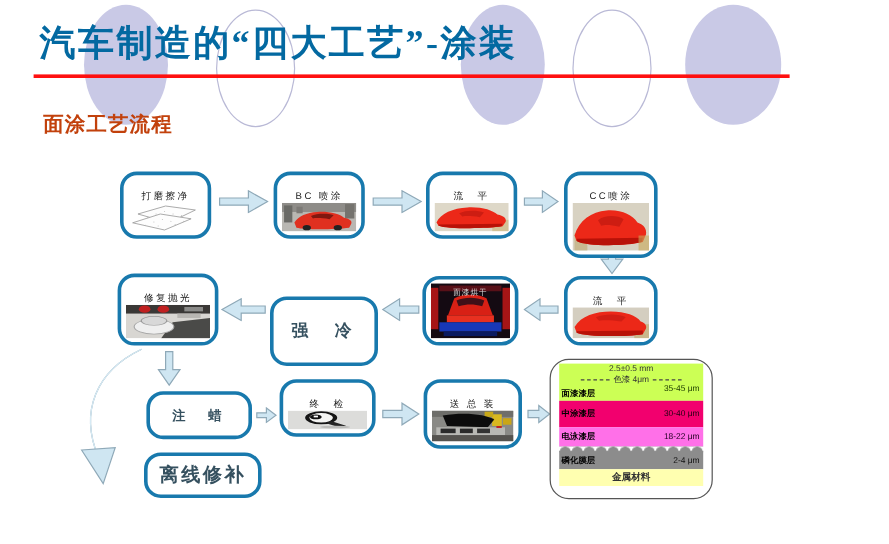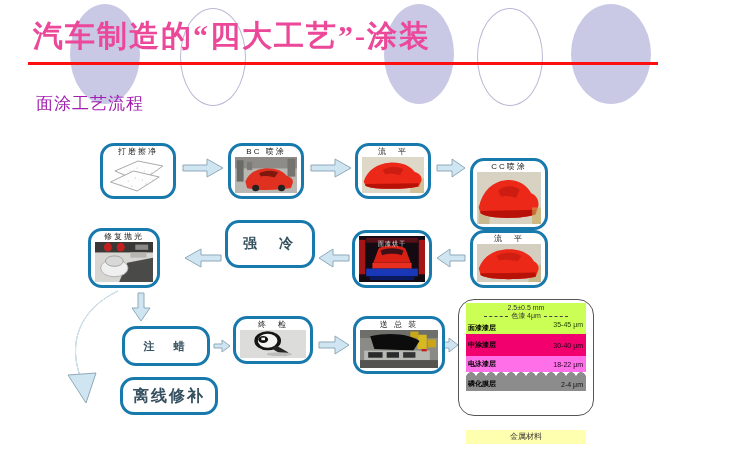--- a/index.html
+++ b/index.html
@@ -3,28 +3,28 @@
 <meta charset="utf-8">
 <style>
   html,body{margin:0;padding:0;}
   body{width:741px;height:453px;background:#ffffff;position:relative;overflow:hidden;
        font-family:"Liberation Sans",sans-serif;}
   
   .deco{position:absolute;border-radius:50%;z-index:0;}
   .deco.fill{background:#c9c9e6;}
   .deco.outline{background:#ffffff;border:1px solid #b9b9d6;}
   .title{position:absolute;left:33px;top:16px;z-index:2;font-family:"Liberation Serif",serif;
-         font-weight:bold;font-size:30px;color:#ec4899;letter-spacing:2px;white-space:nowrap;}
+         font-weight:bold;font-size:30px;color:#0369a1;letter-spacing:2px;white-space:nowrap;}
   .redline{position:absolute;left:28px;top:62px;width:630px;height:3px;background:#ff1010;z-index:3;}
   .subtitle{position:absolute;left:36px;top:92px;z-index:2;font-family:"Liberation Serif",serif;
-            font-weight:normal;font-size:17px;color:#a21caf;letter-spacing:1px;}
+            font-weight:bold;font-size:17px;color:#c2410c;letter-spacing:1px;}
   
   .fbox{position:absolute;background:#ffffff;border:3px solid #1879ad;border-radius:14px;
         box-sizing:border-box;display:flex;flex-direction:column;align-items:center;z-index:2;}
-  .flabel{font-size:8px;color:#222;letter-spacing:2px;line-height:10px;margin-top:1px;white-space:nowrap;}
+  .flabel{font-size:8px;color:#222;letter-spacing:2px;line-height:10px;margin-top:13px;white-space:nowrap;}
   .fimg{flex:1;width:calc(100% - 8px);margin-bottom:3px;overflow:hidden;display:flex;align-items:stretch;}
   .fimg svg{width:100%;height:100%;}
   .txtbox{justify-content:center;}
   .txtbox .tlabel{font-size:14px;color:#35505f;letter-spacing:4px;font-weight:bold;white-space:nowrap;}
   
   .barrow{position:absolute;z-index:1;}
   .barrow polygon, .barrow path{fill:#cfe6f2;stroke:#8fa9b8;stroke-width:1;}
   
   .chart{position:absolute;left:458px;top:299px;width:136px;height:117px;background:#ffffff;
          border:1px solid #555;border-radius:16px;box-sizing:border-box;z-index:2;padding:3px 7px;}
@@ -34,21 +34,21 @@
   .band .lname{position:absolute;left:2px;bottom:1px;font-size:7px;font-weight:bold;color:#000;white-space:nowrap;}
   .band .lval{position:absolute;right:3px;top:50%;transform:translateY(-50%);font-size:7px;color:#103000;white-space:nowrap;}
   .band.green .lval{color:#204000;}
   .band .note1{text-align:center;font-size:7px;color:#333;padding-top:1px;}
   .dashline{display:flex;align-items:center;gap:3px;width:70%;margin:0 auto;font-size:7px;color:#333;}
   .dashline::before,.dashline::after{content:'';flex:1;border-top:1px dashed #444;}
   .band.gray::before{content:'';position:absolute;left:0;right:0;top:-4px;height:5px;
      background-image:radial-gradient(circle at 5px 5px,#8c8c8c 4.6px,rgba(0,0,0,0) 5px);
      background-size:10px 5px;background-position:0 0;}
   .band.metal{text-align:center;}
-  .band.metal .mname{font-size:8px;font-weight:normal;color:#333;line-height:14px;margin-top:39px;}
+  .band.metal .mname{font-size:8px;font-weight:bold;color:#333;line-height:14px;}
 </style>
 </head>
 <body>
 
 <div class="deco fill" style="left:70px;top:4px;width:70px;height:100px"></div>
 <div class="deco outline" style="left:180px;top:8px;width:64px;height:96px"></div>
 <div class="deco fill" style="left:384px;top:4px;width:70px;height:100px"></div>
 <div class="deco outline" style="left:477px;top:8px;width:64px;height:96px"></div>
 <div class="deco fill" style="left:571px;top:4px;width:80px;height:100px"></div>
 
@@ -118,21 +118,21 @@
       <path d="M24 16 C30 11 42 11 48 15 L44 22 C36 20 30 20 27 21 Z" fill="#c01810" opacity="0.7"></path>
       <path d="M4 33 L66 32 L65 36 C50 40 12 40 4 35 Z" fill="#b81208"></path>
     </svg>
   </div>
 </div>
 
 <svg class="barrow" style="left:436px;top:158px" width="30" height="20" viewBox="0 0 30 20">
     <polygon points="1,7 16,7 16,1 29,10 16,19 16,13 1,13"></polygon>
   </svg>
 
-<div class="fbox" style="left:470px;top:158px;width:78px;height:72px">
+<div class="fbox" style="left:470px;top:143px;width:78px;height:72px">
   <div class="flabel">CC喷涂</div>
   <div class="fimg">
     <svg viewBox="0 0 72 44" preserveAspectRatio="none">
       <rect width="72" height="44" fill="#d8d2c2"></rect>
       <rect x="2" y="28" width="12" height="16" fill="#b8a060" opacity="0.5"></rect>
       <path d="M2 30 C6 16 18 8 32 7 C46 6 56 11 61 18 C67 20 70 24 69 29 L66 36 C50 40 12 40 4 35 Z" fill="#ec2818"></path>
       <path d="M24 16 C30 11 42 11 48 15 L44 22 C36 20 30 20 27 21 Z" fill="#c01810" opacity="0.7"></path>
       <path d="M4 33 L66 32 L65 36 C50 40 12 40 4 35 Z" fill="#b81208"></path>
       <rect x="62" y="30" width="10" height="14" fill="#c8a858" opacity="0.6"></rect>
     </svg>
@@ -174,29 +174,29 @@
       <rect x="12" y="42" width="50" height="4" fill="#0a1a60"></rect>
       <text x="37" y="10" font-size="7" fill="#dddddd" text-anchor="middle" font-family="Liberation Sans, sans-serif" letter-spacing="1">面漆烘干</text>
     </svg>
   </div>
 </div>
 
 <svg class="barrow" style="left:318px;top:248px" width="32" height="20" viewBox="0 0 32 20">
     <polygon points="31,7 15,7 15,1 1,10 15,19 15,13 31,13"></polygon>
   </svg>
 
-<div class="fbox txtbox" style="left:225px;top:220px;width:90px;height:48px">
+<div class="fbox txtbox" style="left:225px;top:247px;width:90px;height:58px">
   <div class="tlabel">强　冷</div>
 </div>
 
 <svg class="barrow" style="left:184px;top:248px" width="38" height="20" viewBox="0 0 38 20">
     <polygon points="37,7 17,7 17,1 1,10 17,19 17,13 37,13"></polygon>
   </svg>
 
-<div class="fbox" style="left:88px;top:228px;width:72px;height:60px">
+<div class="fbox" style="left:98px;top:228px;width:84px;height:60px">
   <div class="flabel">修复抛光</div>
   <div class="fimg">
     <svg viewBox="0 0 72 46" preserveAspectRatio="none">
       <rect width="72" height="46" fill="#d8d6d2"></rect>
       <rect width="72" height="12" fill="#3a3836"></rect>
       <circle cx="16" cy="6" r="5" fill="#c02020"></circle>
         <circle cx="32" cy="6" r="5" fill="#c02020"></circle>
       <rect x="50" y="3" width="16" height="6" fill="#8a8a88"></rect>
       <path d="M40 24 L72 18 L72 46 L30 46 Z" fill="#4a4a48"></path>
       <rect x="44" y="12" width="20" height="6" fill="#b8b6b2"></rect>
@@ -235,21 +235,21 @@
       <rect x="24" y="12" width="4" height="4" fill="#ffffff"></rect>
       <ellipse cx="44" cy="38" rx="14" ry="3" fill="#bcbcba"></ellipse>
     </svg>
   </div>
 </div>
 
 <svg class="barrow" style="left:318px;top:335px" width="32" height="20" viewBox="0 0 32 20">
     <polygon points="1,7 17,7 17,1 31,10 17,19 17,13 1,13"></polygon>
   </svg>
 
-<div class="fbox" style="left:353px;top:316px;width:92px;height:58px">
+<div class="fbox" style="left:353px;top:316px;width:82px;height:58px">
   <div class="flabel">送 总 装</div>
   <div class="fimg">
     <svg viewBox="0 0 76 48" preserveAspectRatio="none">
       <rect width="76" height="48" fill="#8a8a86"></rect>
       <rect width="76" height="10" fill="#6e6e6a"></rect>
       <rect x="56" y="6" width="9" height="18" fill="#d8b820"></rect>
       <rect x="49" y="2" width="8" height="8" fill="#c8a818"></rect>
       <rect x="66" y="12" width="8" height="10" fill="#caa616"></rect>
       <path d="M10 8 C30 2 50 6 58 14 L52 26 L14 24 Z" fill="#0c0c0c"></path>
       <rect x="4" y="26" width="64" height="12" fill="#b8b8b4"></rect>

